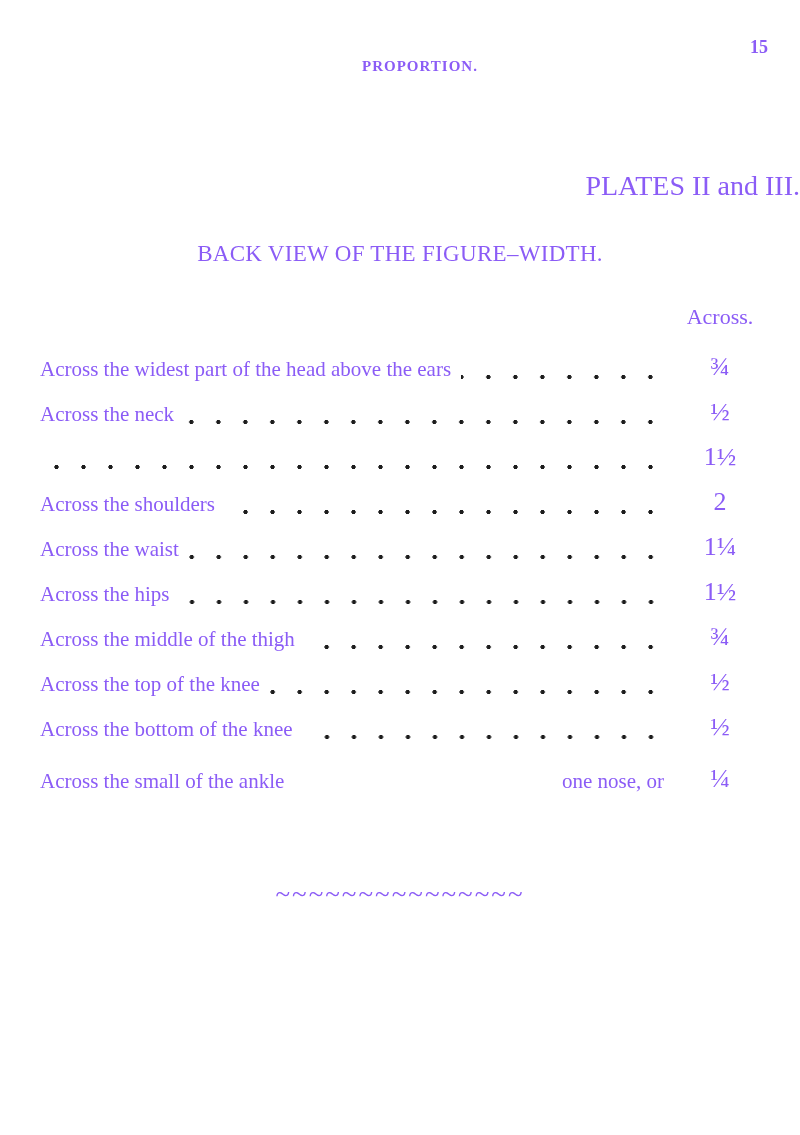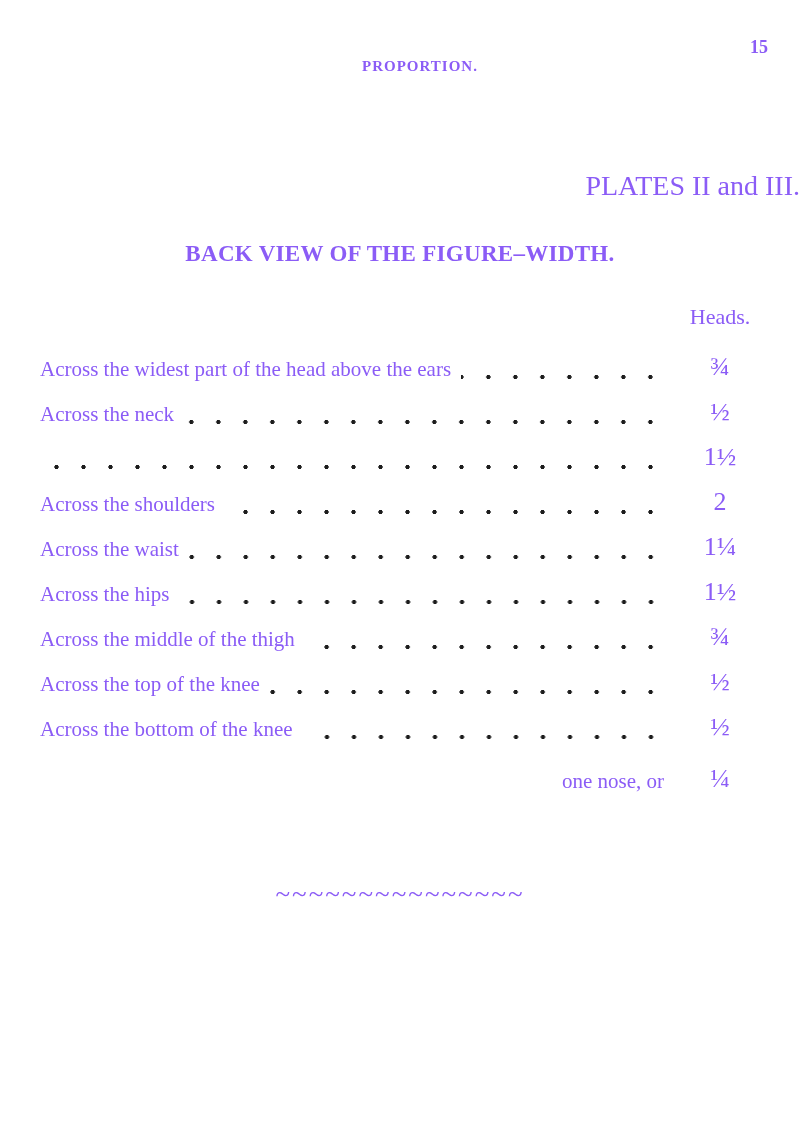--- a/index.html
+++ b/index.html
@@ -39,21 +39,20 @@
     font-size: 28px;
   }
   .section-title {
     position: absolute;
     top: 241px;
     left: 0;
     width: 100%;
     text-align: center;
     font-size: 23px;
     letter-spacing: 0.3px;
-    font-weight: bold;
   }
   .col-header {
     position: absolute;
     top: 304px;
     right: 30px;
     width: 100px;
     text-align: center;
     font-size: 22px;
   }
   .rows {
@@ -99,21 +98,21 @@
 </style>
 </head>
 <body>
 
 <div class="page">
 
   <div class="page-number">15</div>
   <div class="running-head">PROPORTION.</div>
   <div class="plate-title">PLATES II and III.</div>
   <div class="section-title">BACK VIEW OF THE FIGURE–WIDTH.</div>
-  <div class="col-header">Heads.</div>
+  <div class="col-header">Across.</div>
 
   <div class="rows">
 
     <div class="row">
       <span class="label">Across the widest part of the head above the ears</span>
       <span class="leader"></span>
       <span class="value">¾</span>
     </div>
 
     <div class="row">
@@ -157,20 +156,21 @@
       <span class="value">½</span>
     </div>
 
     <div class="row">
       <span class="label">Across the bottom of the knee</span>
       <span class="leader"></span>
       <span class="value">½</span>
     </div>
 
     <div class="row row-last">
+      <span class="label">Across the small of the ankle</span>
       <span class="spacer"></span>
       <span class="note">one nose, or</span>
       <span class="value">¼</span>
     </div>
 
   </div>
 
   <div class="divider">~~~~~~~~~~~~~~~</div>
 
 </div>

